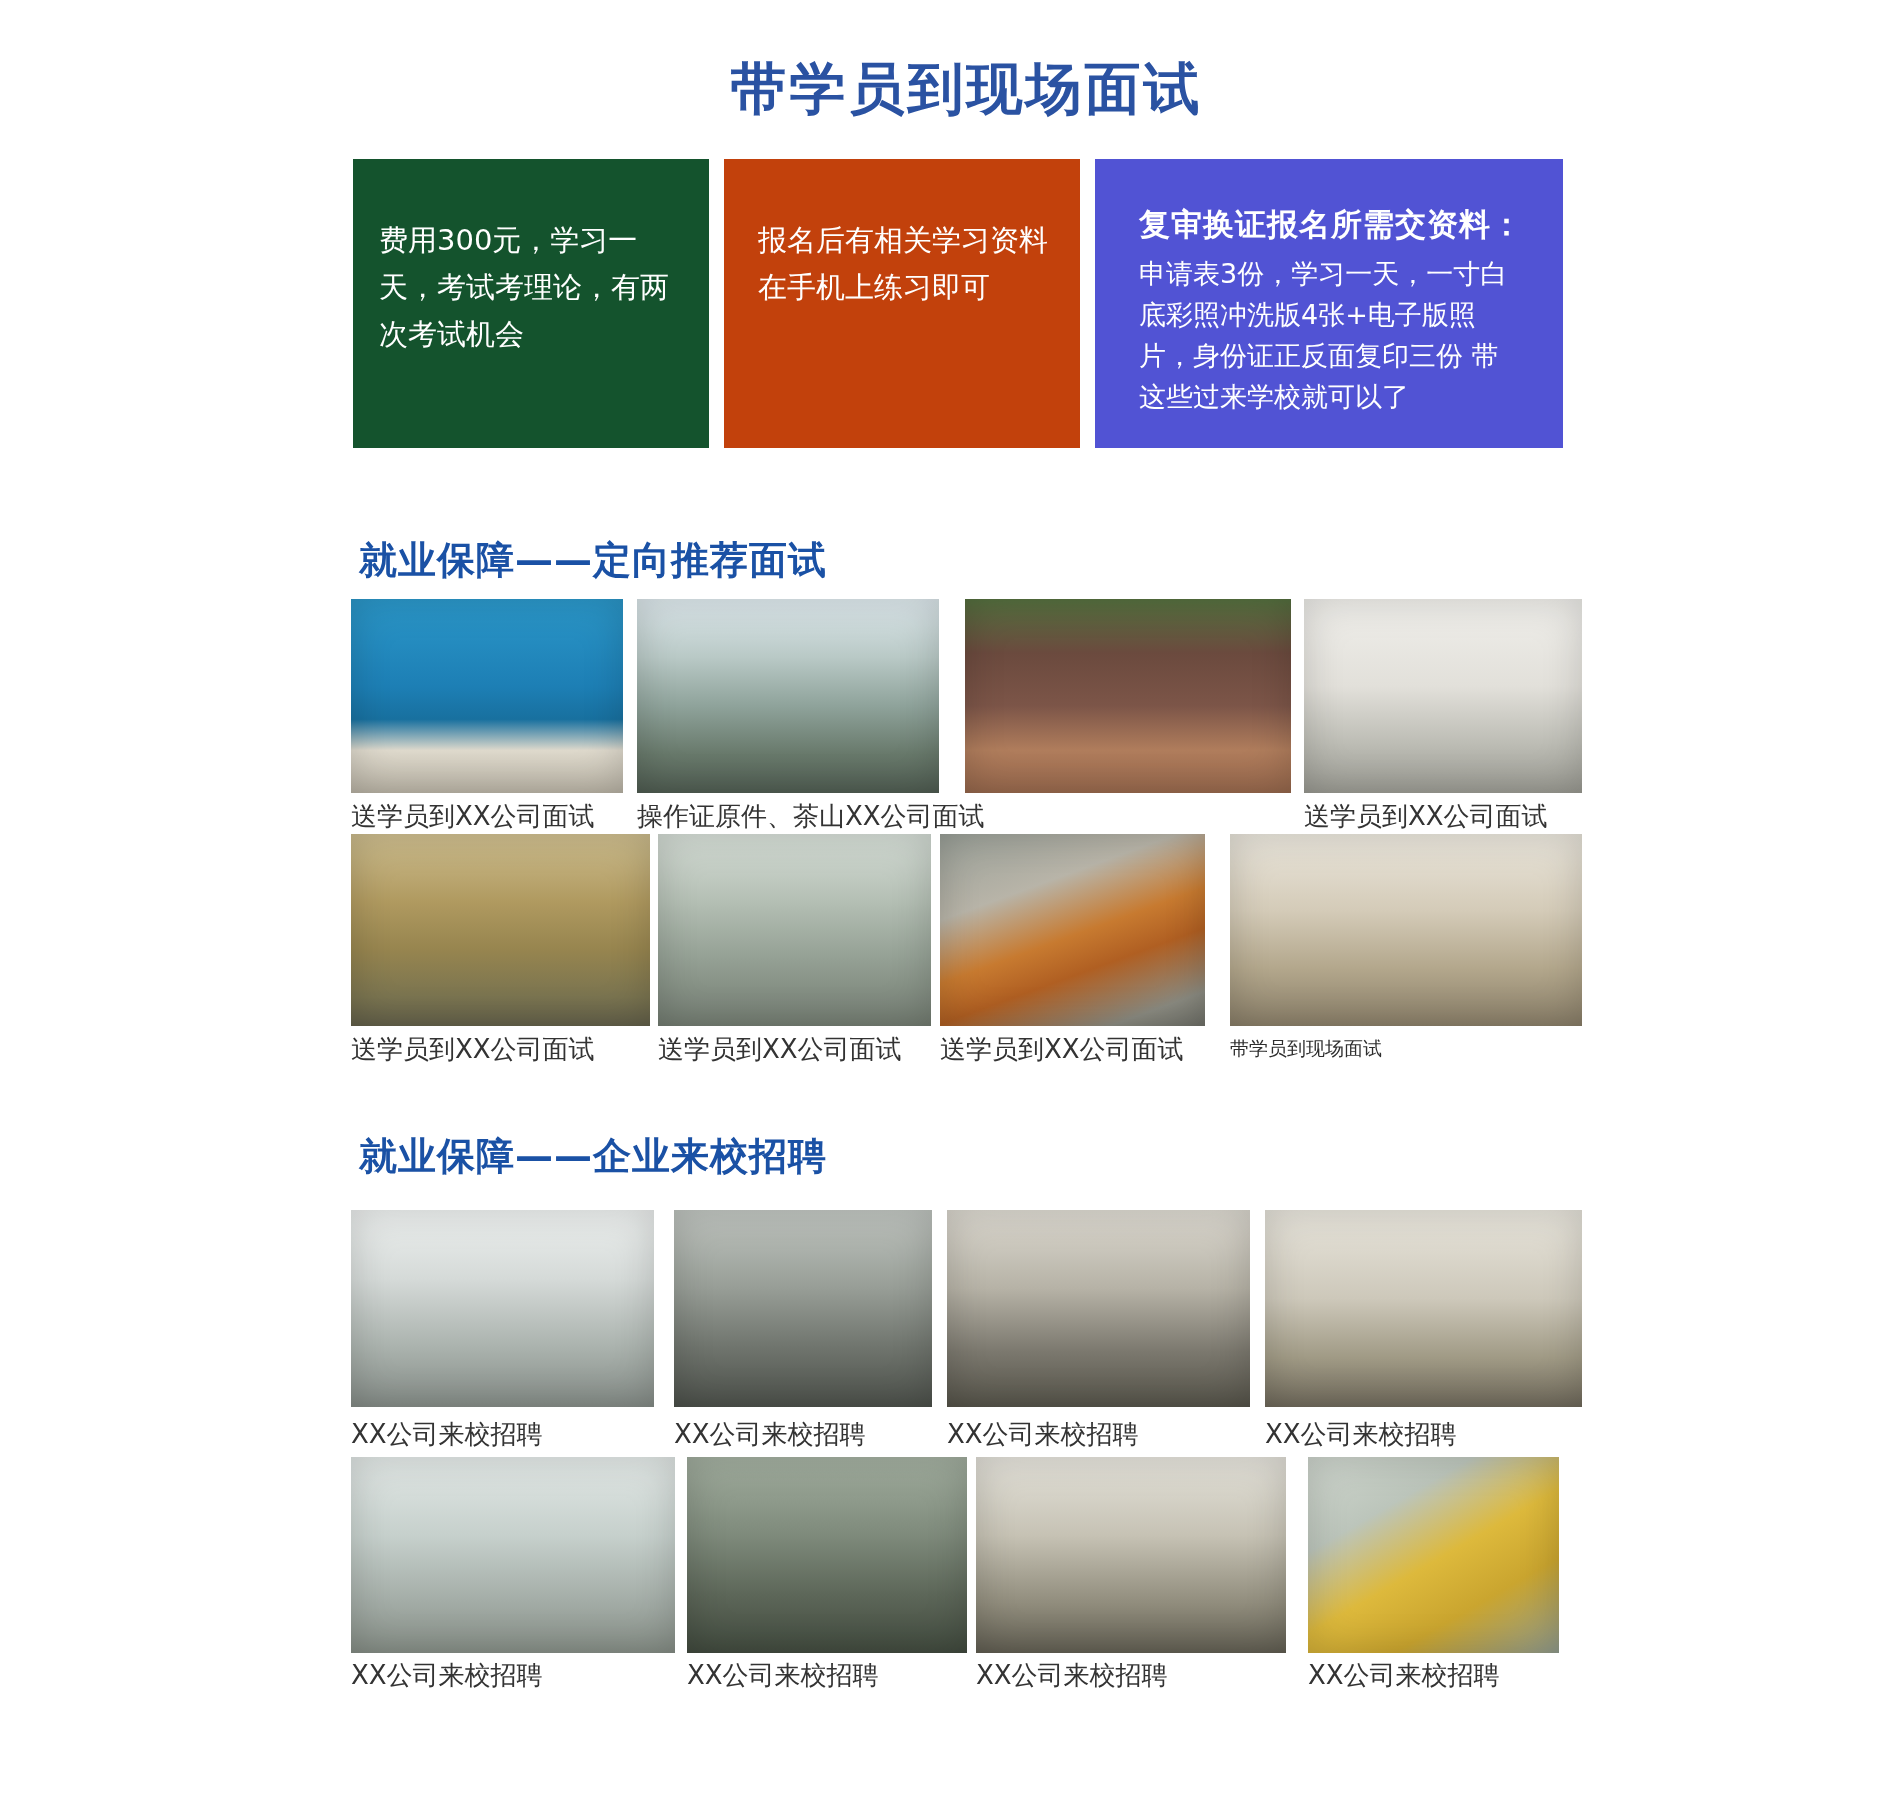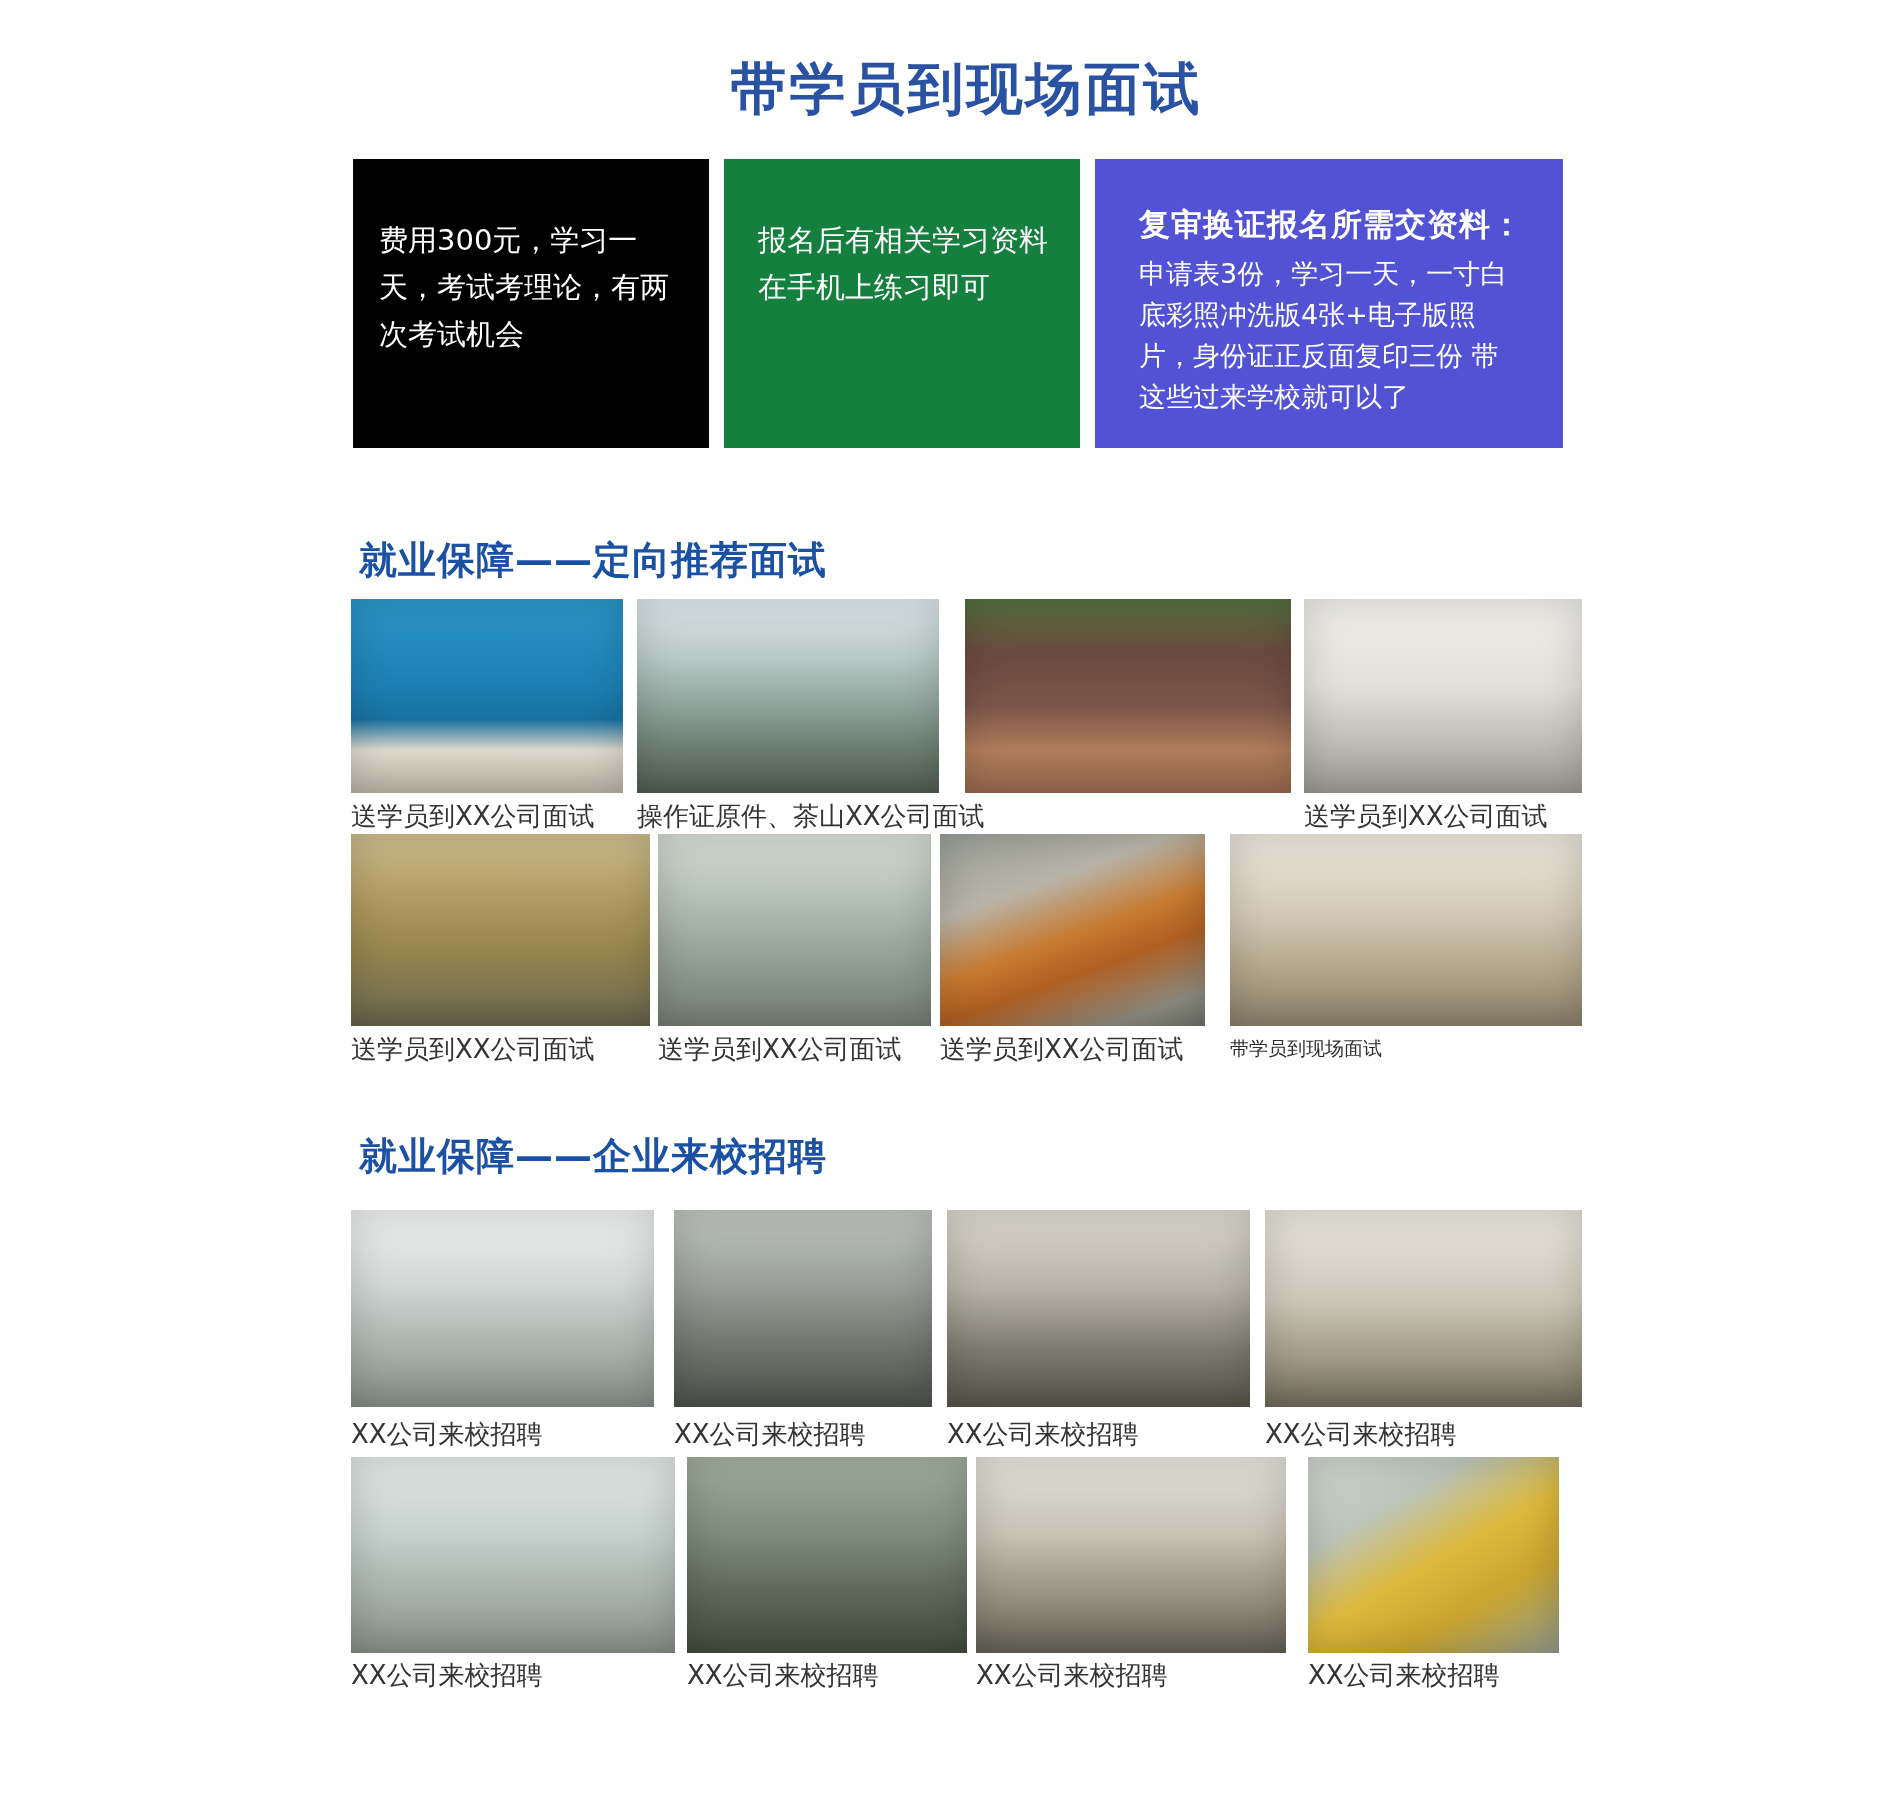--- a/index.html
+++ b/index.html
@@ -17,23 +17,23 @@
   }
   .subtitle{
     margin:14px 0 0;text-align:center;
     font-size:30px;line-height:34px;color:#636363;letter-spacing:1px;
   }
 
   
   .info-boxes{display:flex;margin-top:37px;}
   .box{height:289px;box-sizing:border-box;color:#ffffff;}
   .box p{margin:0;}
-  .box-green{width:356px;margin-left:2px;background:#000000;padding:58px 30px 0 26px;}
+  .box-green{width:356px;margin-left:2px;background:#14532d;padding:58px 30px 0 26px;}
   .box-green p{font-size:29px;line-height:47px;}
-  .box-orange{width:356px;margin-left:15px;background:#15803d;padding:58px 26px 0 34px;}
+  .box-orange{width:356px;margin-left:15px;background:#c2410c;padding:58px 26px 0 34px;}
   .box-orange p{font-size:29px;line-height:47px;}
   .box-indigo{width:468px;margin-left:15px;background:#5153D4;padding:44px 38px 0 44px;}
   .box-indigo h3{margin:0 0 8px;font-size:31px;line-height:42px;font-weight:bold;letter-spacing:1px;}
   .box-indigo p{font-size:27px;line-height:41px;}
 
   
   .section-heading{
     margin:8px;font-size:38px;line-height:42px;font-weight:bold;
     color:#1A51A5;letter-spacing:1px;
   }

